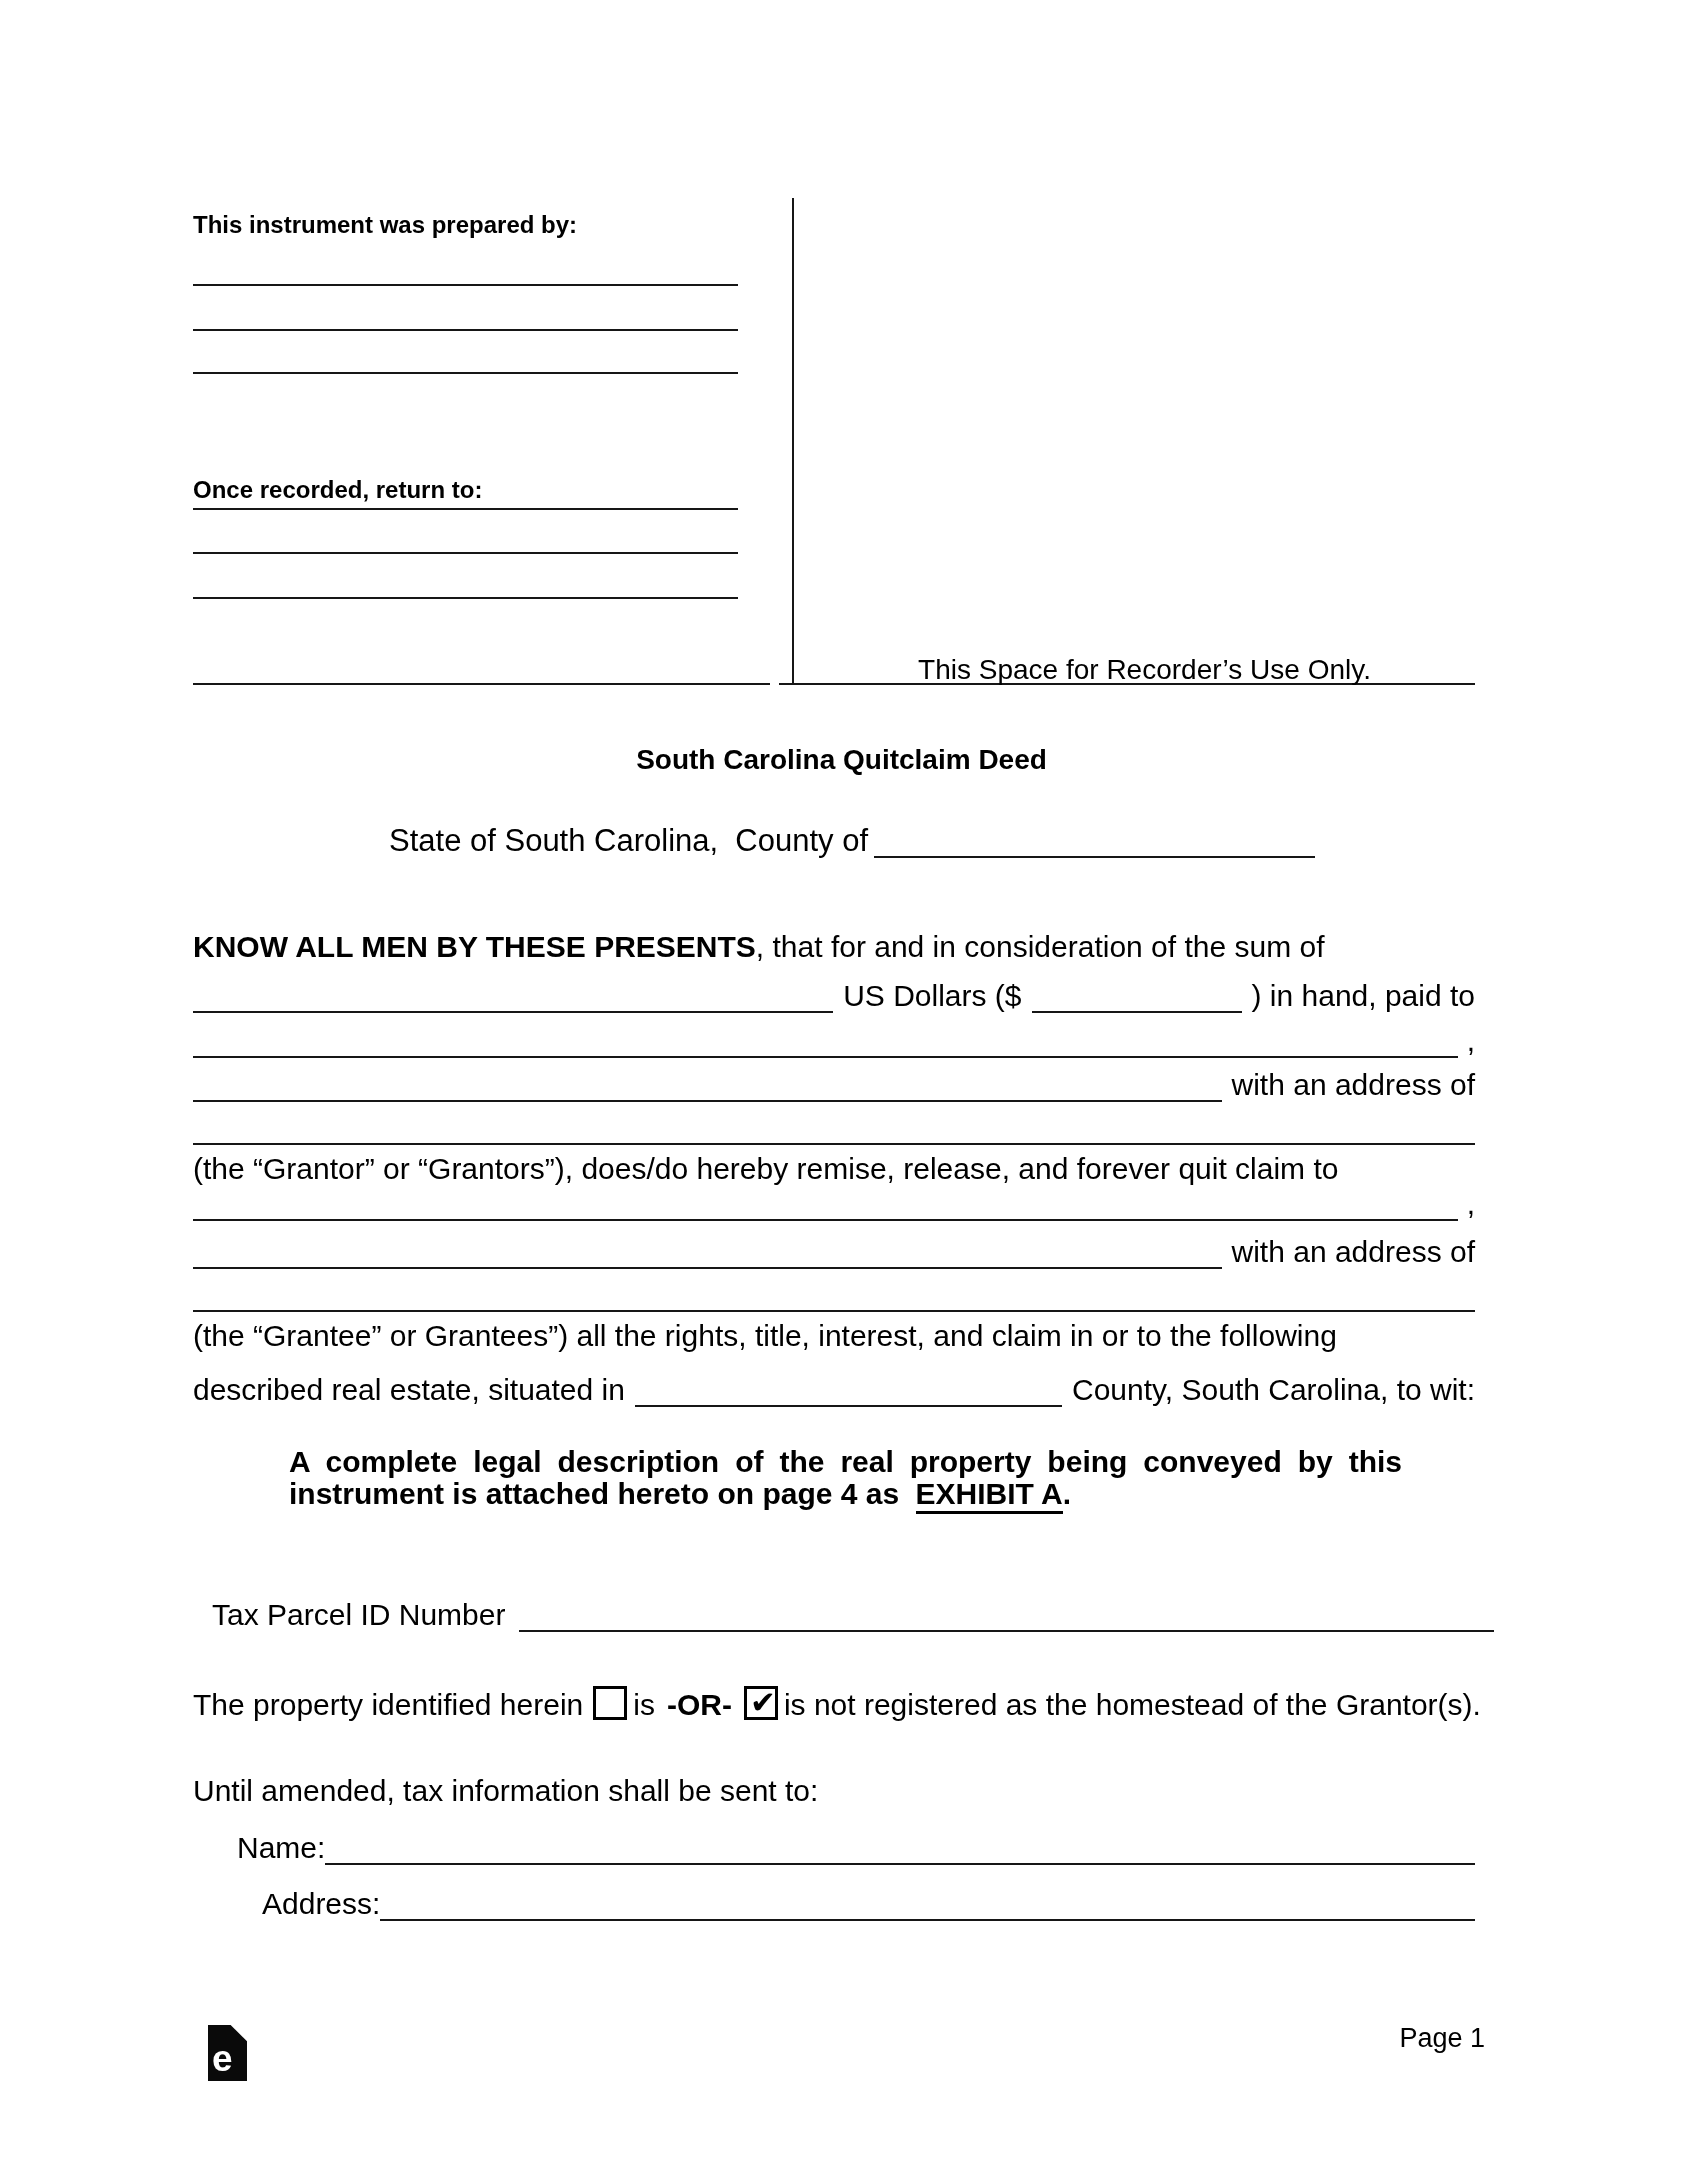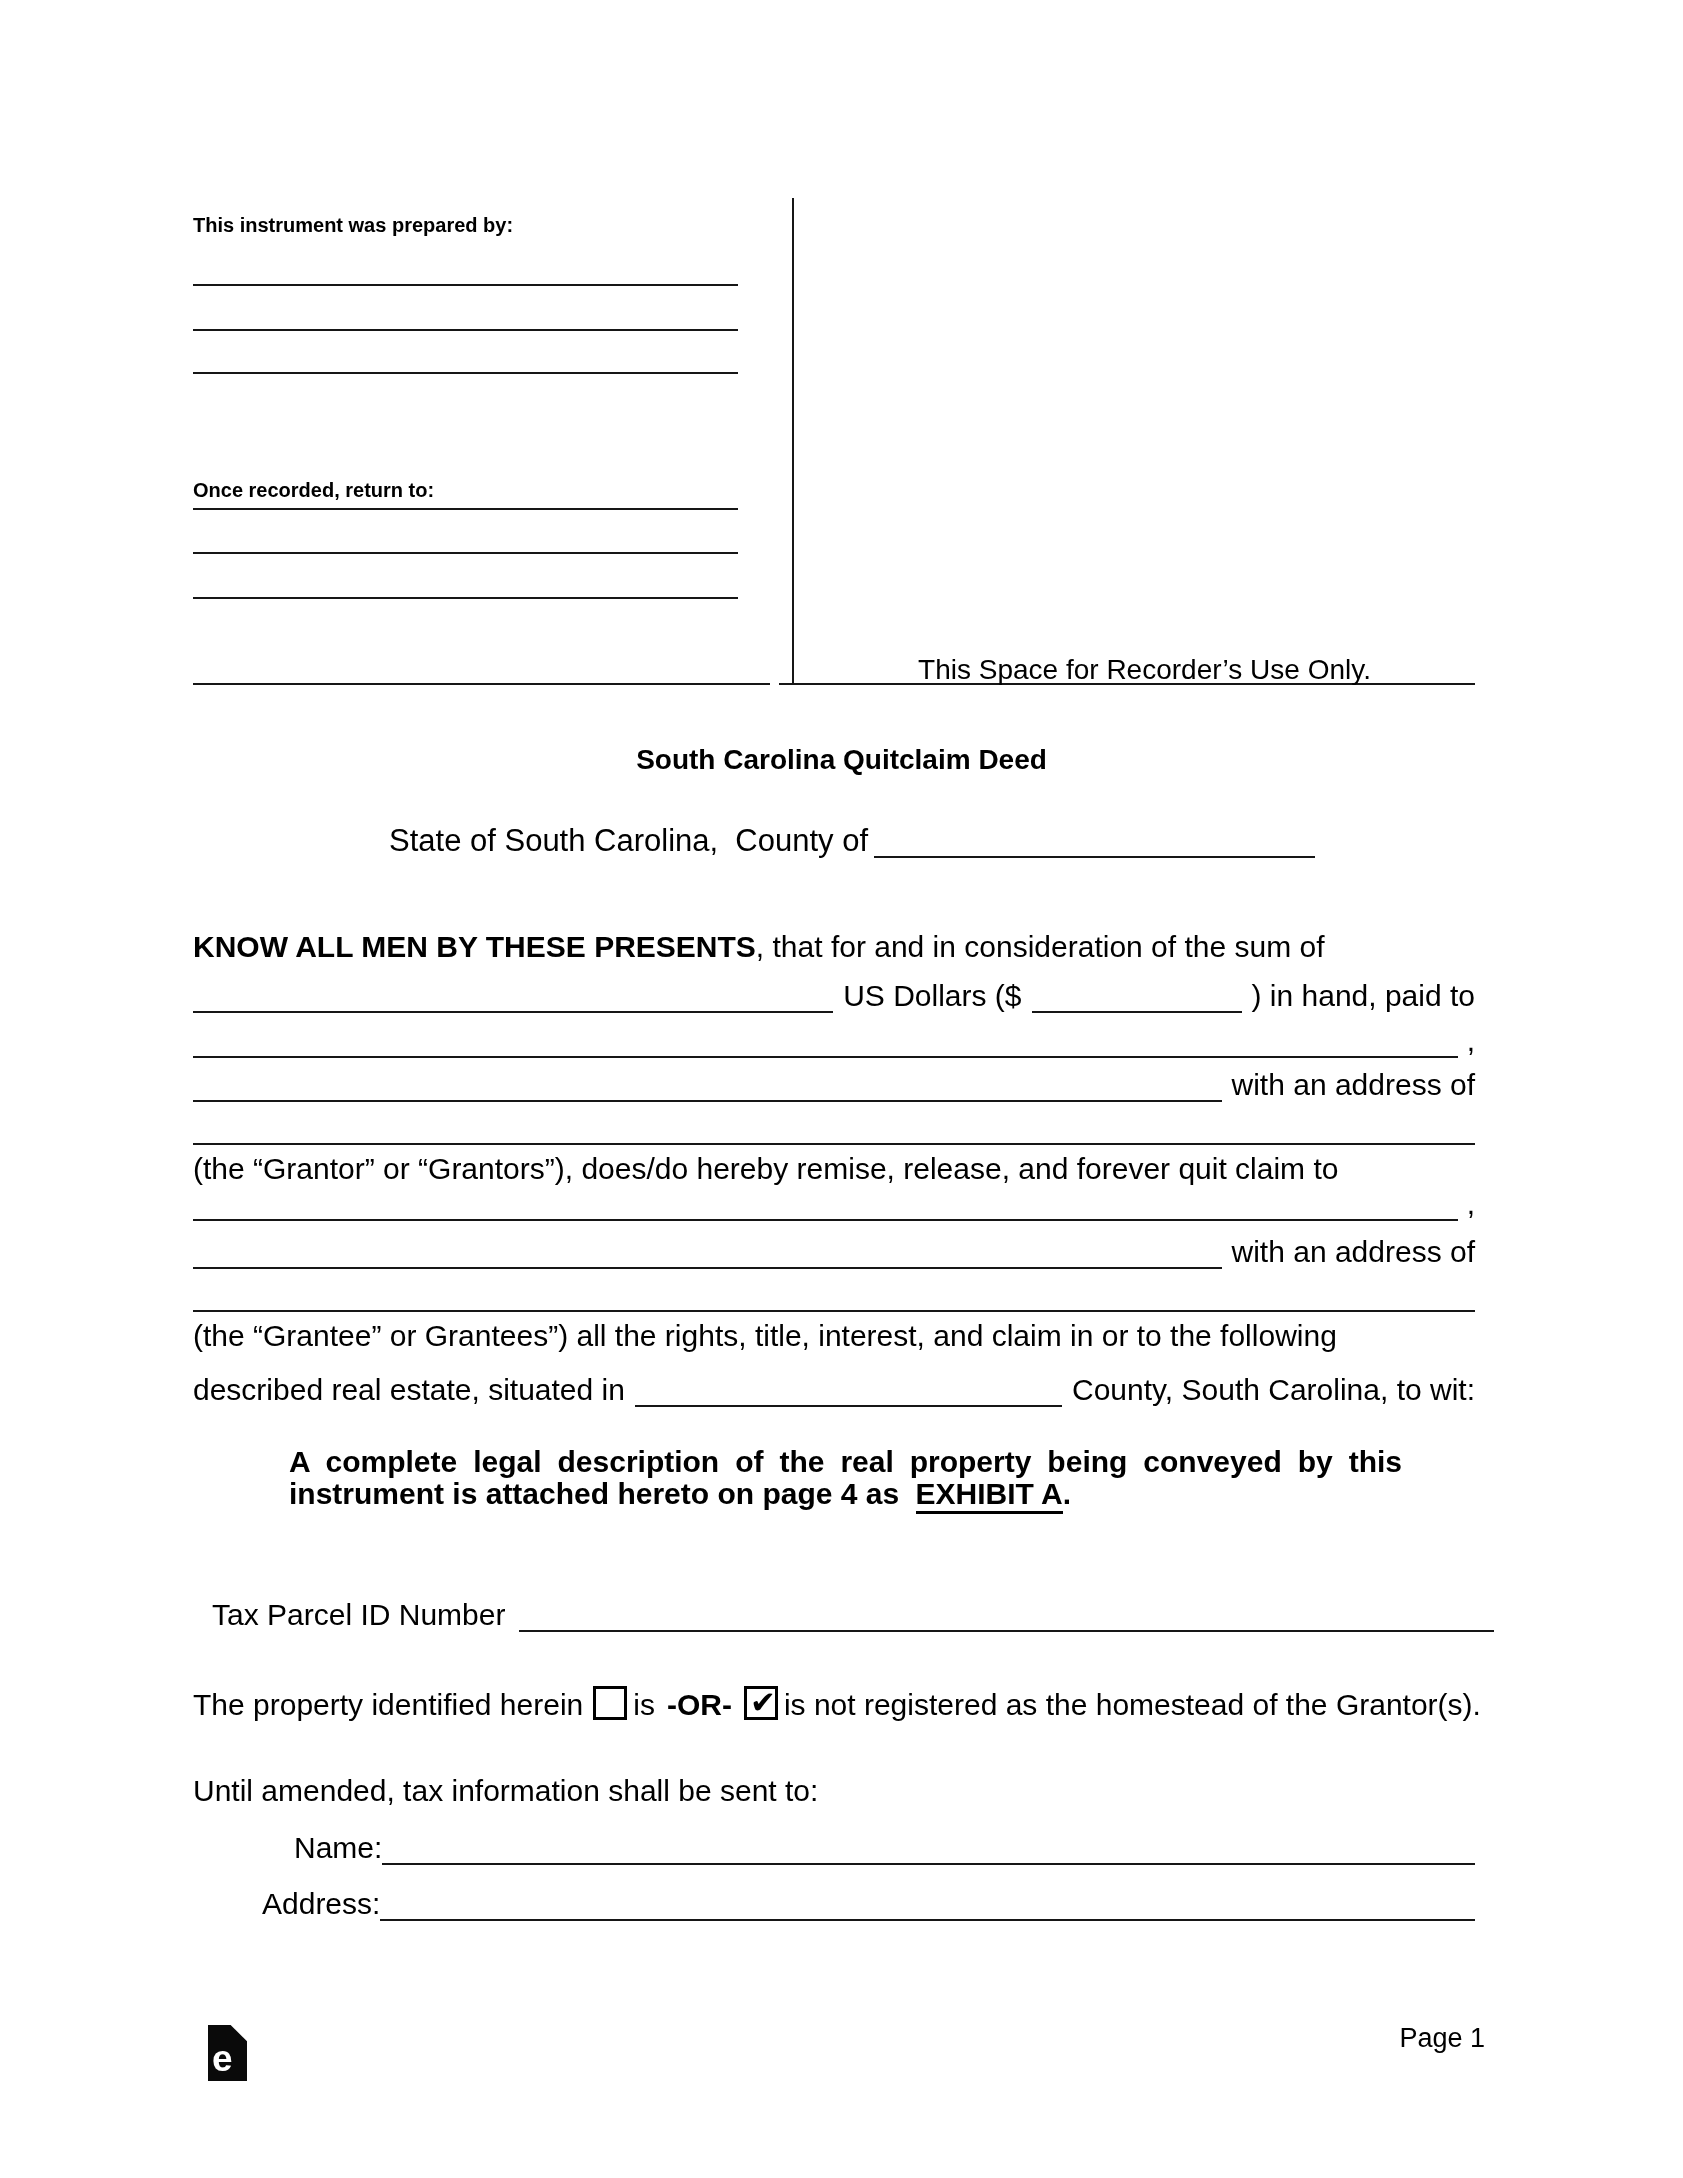--- a/index.html
+++ b/index.html
@@ -4,21 +4,21 @@
 <style>
   html,body { margin:0; padding:0; background:#ffffff; }
   .page {
     position:relative; width:1683px; height:2178px; background:#ffffff;
     font-family:"Liberation Sans","DejaVu Sans",sans-serif; color:#000;
     overflow:hidden;
   }
   .abs { position:absolute; }
   .row { position:absolute; display:flex; align-items:baseline; }
   .b { font-weight:bold; }
-  .t24b { font-size:20px; font-weight:bold; line-height:30px; }
+  .t24b { font-size:24px; font-weight:bold; line-height:30px; }
   .t23 { font-size:28px; line-height:28px; }
   .t27 { font-size:27px; line-height:32px; }
   .t30 { font-size:30px; line-height:36px; }
   .t31 { font-size:31px; line-height:37px; }
   .t38b { font-size:28px; font-weight:bold; line-height:44px; }
   .hline { position:absolute; height:2px; background:#161616; }
   .vline { position:absolute; width:2px; background:#161616; }
   .bl { height:2px; background:#161616; position:relative; top:7px; }
   .grow { flex:1 1 auto; }
   .pre { white-space:pre; }
@@ -146,21 +146,21 @@
     <span class="b" style="margin-left:12px;">-OR-</span>
     <span class="cb" style="margin-left:12px;">
         <span class="check">✔</span>
       </span>
     <span style="margin-left:6px;">is not registered as the homestead of the Grantor(s).</span>
   </div>
 
   <div class="abs t30" style="left:193px; top:1773px;">Until amended, tax information shall be sent to:</div>
 
   <div class="row t30" style="left:193px; top:1830px; width:1282px;">
-    <span style="margin-left:101px;">Name:</span>
+    <span style="margin-left:44px;">Name:</span>
     <span class="bl grow"></span>
   </div>
 
   <div class="row t30" style="left:193px; top:1886px; width:1282px;">
     <span style="margin-left:69px;">Address:</span>
     <span class="bl grow"></span>
   </div>
 
   <div class="logo">
     <span class="fold"></span>

